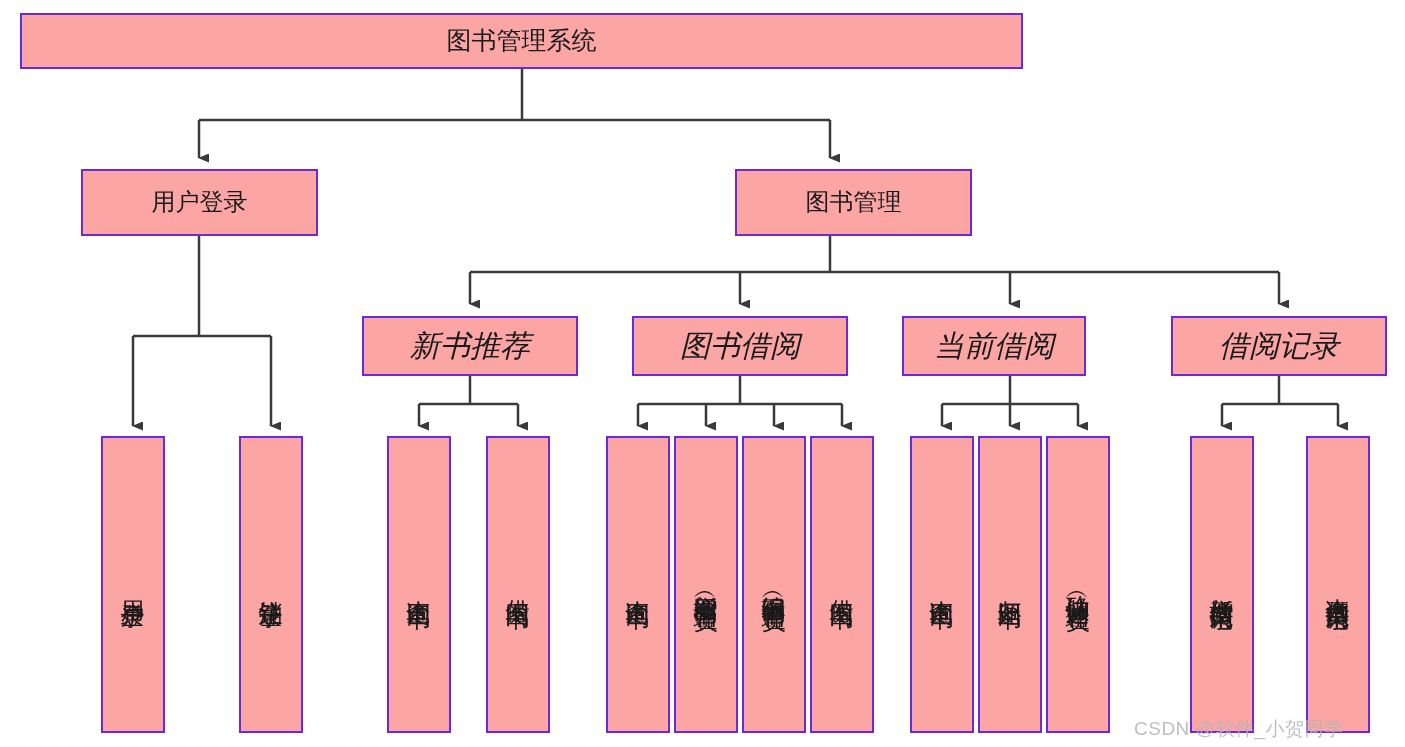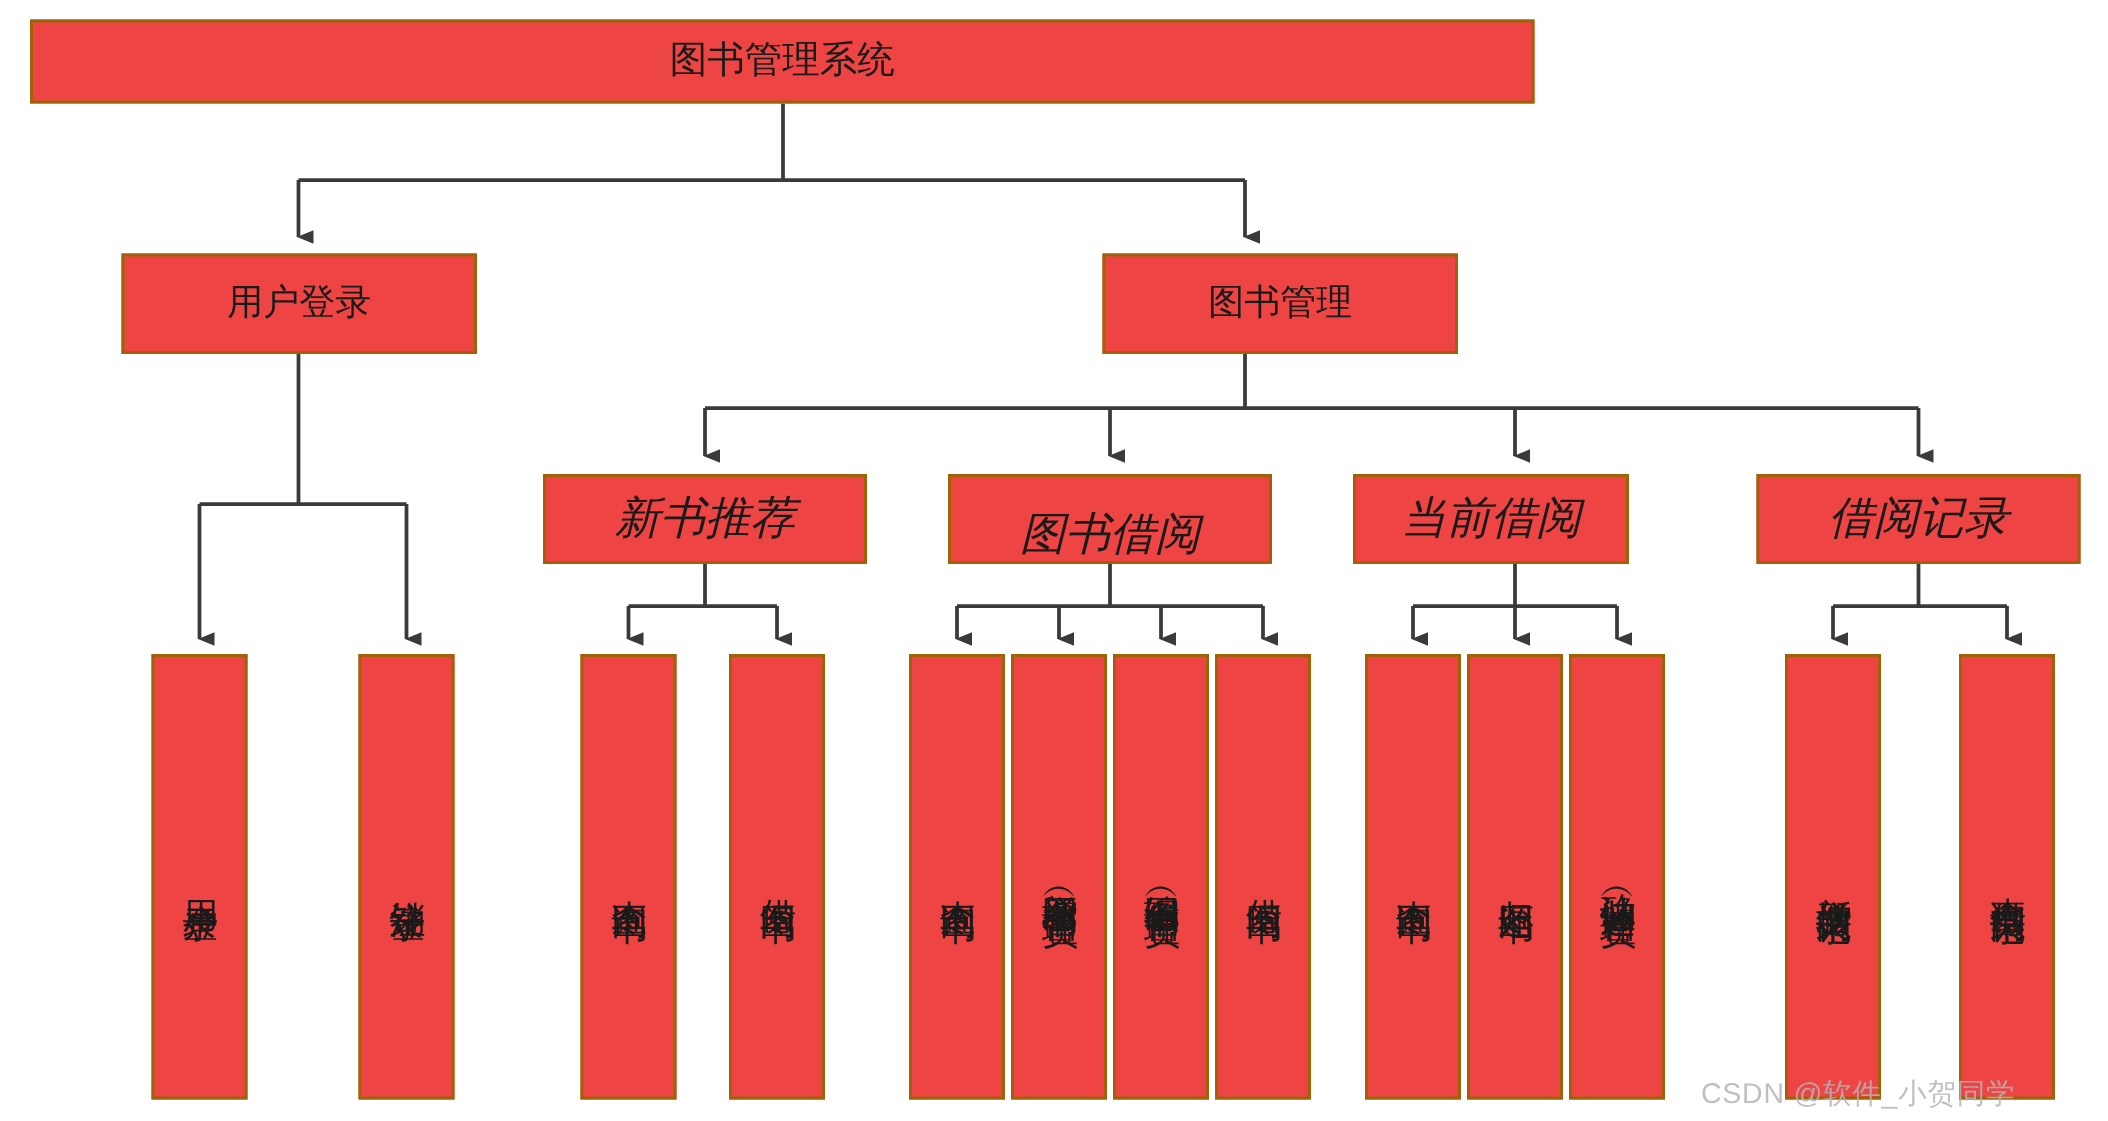--- a/index.html
+++ b/index.html
@@ -21,22 +21,22 @@
   #diagram-svg {
     position: absolute;
     left: 0;
     top: 0;
     width: 1405px;
     height: 747px;
   }
   .node-box {
     position: absolute;
     box-sizing: border-box;
-    background: #ef4444;
-    border: 2px solid #a16207;
+    background: #fca5a5;
+    border: 2px solid #6d28d9;
     display: flex;
     align-items: center;
     justify-content: center;
     overflow: hidden;
   }
   .node-label {
     color: #1a1a1a;
     text-align: center;
     line-height: 1.18;
     white-space: nowrap;
@@ -149,21 +149,21 @@
   </div>
 
   <div class="node-box level1" style="left:711px; top:169px; width:237px; height:67px;margin-left:24px;">
     <span class="node-label">图书管理</span>
   </div>
 
   <div class="node-box level2" style="left:362px; top:316px; width:216px; height:60px;">
     <span class="node-label">新书推荐</span>
   </div>
 
-  <div class="node-box level2" style="left:632px; top:316px; width:216px; height:60px;align-items:flex-end;">
+  <div class="node-box level2" style="left:632px; top:316px; width:216px; height:60px;">
     <span class="node-label">图书借阅</span>
   </div>
 
   <div class="node-box level2" style="left:902px; top:316px; width:184px; height:60px;">
     <span class="node-label">当前借阅</span>
   </div>
 
   <div class="node-box level2" style="left:1171px; top:316px; width:216px; height:60px;">
     <span class="node-label">借阅记录</span>
   </div>

